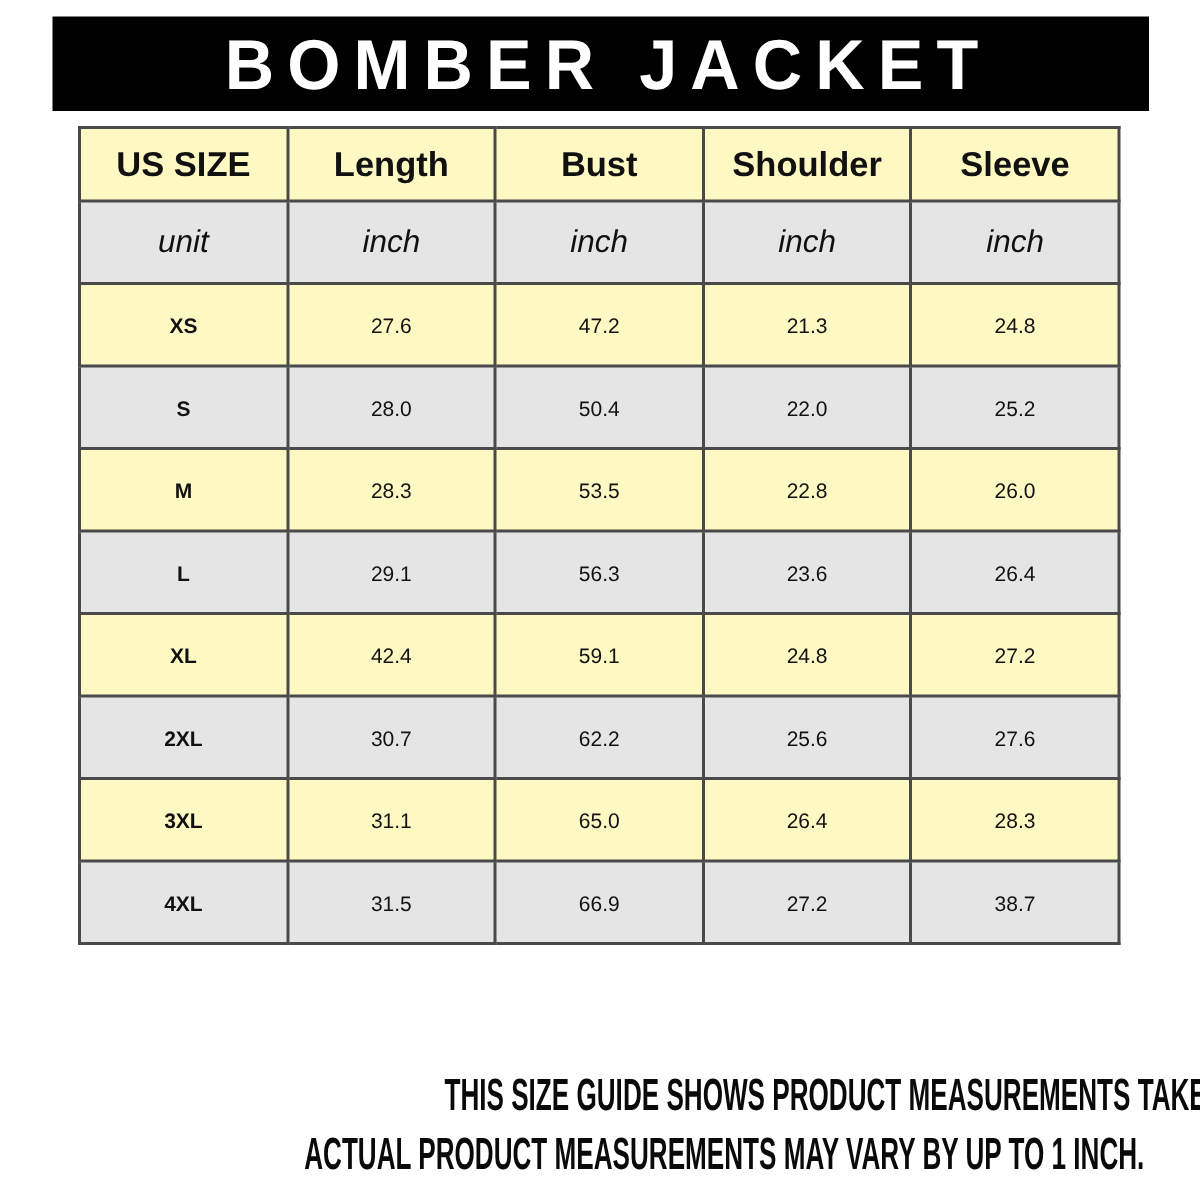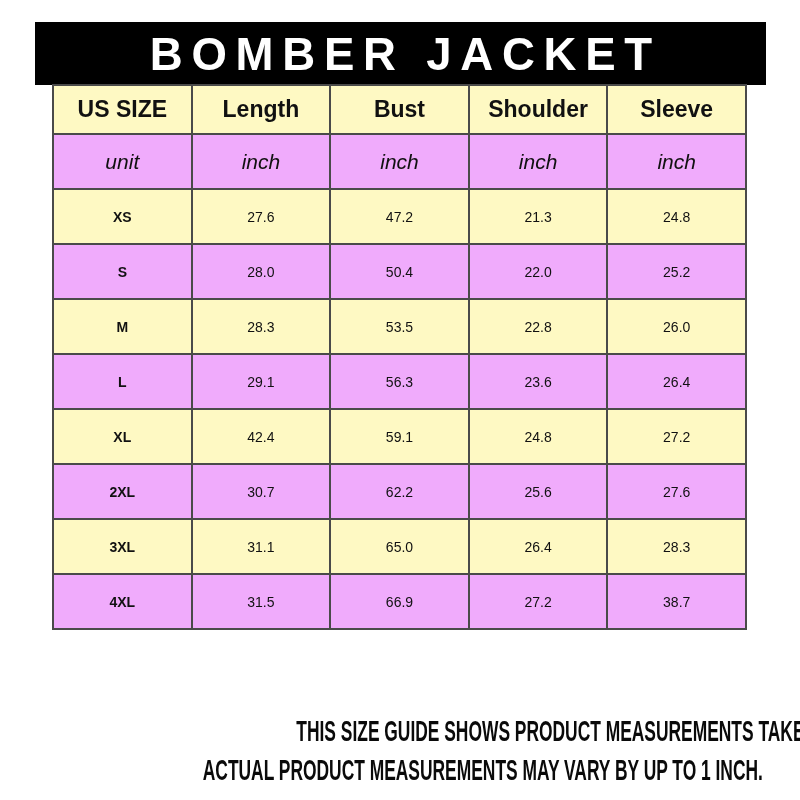--- a/index.html
+++ b/index.html
@@ -12,21 +12,21 @@
     position: relative;
     width: 800px;
     height: 800px;
     background: #ffffff;
     overflow: hidden;
   }
   
   .banner {
     position: absolute;
     left: 35px;
-    top: 22px;
+    top: 11px;
     width: 731px;
     height: 63px;
     background: #000000;
     display: flex;
     align-items: center;
     justify-content: center;
   }
   .banner h1 {
     margin: 0;
     color: #ffffff;
@@ -63,21 +63,21 @@
   }
   .size-table tbody td {
     height: 53px;
     font-size: 14px;
     font-weight: normal;
   }
   .size-table tbody td.size-cell {
     font-weight: bold;
   }
   .size-table tr.shaded td {
-    background: #f0abfc;
+    background: #e5e5e5;
   }
   .size-table tr.unit-row td {
     font-style: italic;
     font-size: 21px;
     font-weight: normal;
   }
   
   .note {
     position: absolute;
     left: 0;

